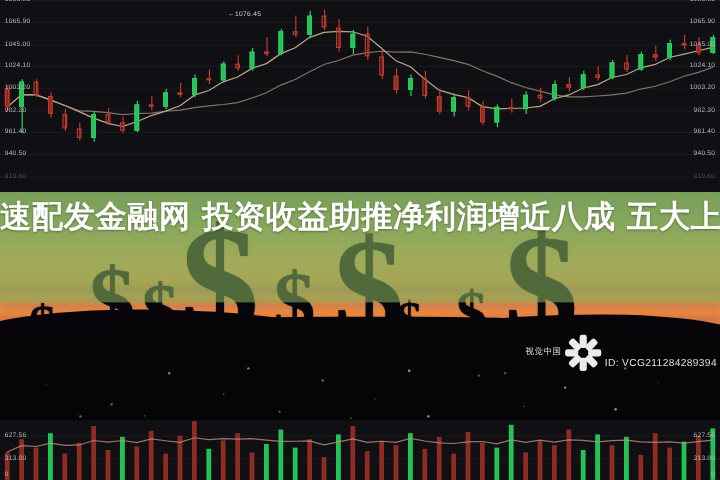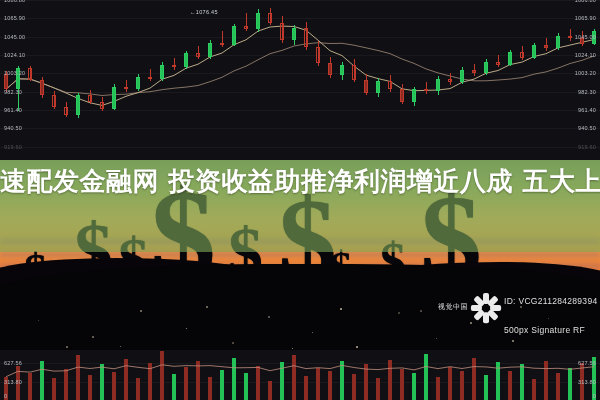--- a/index.html
+++ b/index.html
@@ -599,17 +599,16 @@
         <span style="transform: translate(-50%, -100%) rotate(45deg) translateY(-3px);"></span>
         <span style="transform: translate(-50%, -100%) rotate(90deg) translateY(-3px);"></span>
         <span style="transform: translate(-50%, -100%) rotate(135deg) translateY(-3px);"></span>
         <span style="transform: translate(-50%, -100%) rotate(180deg) translateY(-3px);"></span>
         <span style="transform: translate(-50%, -100%) rotate(225deg) translateY(-3px);"></span>
         <span style="transform: translate(-50%, -100%) rotate(270deg) translateY(-3px);"></span>
         <span style="transform: translate(-50%, -100%) rotate(315deg) translateY(-3px);"></span>
       </div>
     <div>
       <div class="wm-text">ID: VCG211284289394</div>
-      <div class="wm-text">500px Signature RF</div>
     </div>
   </div>
 
 </div>
 
 </body></html>

